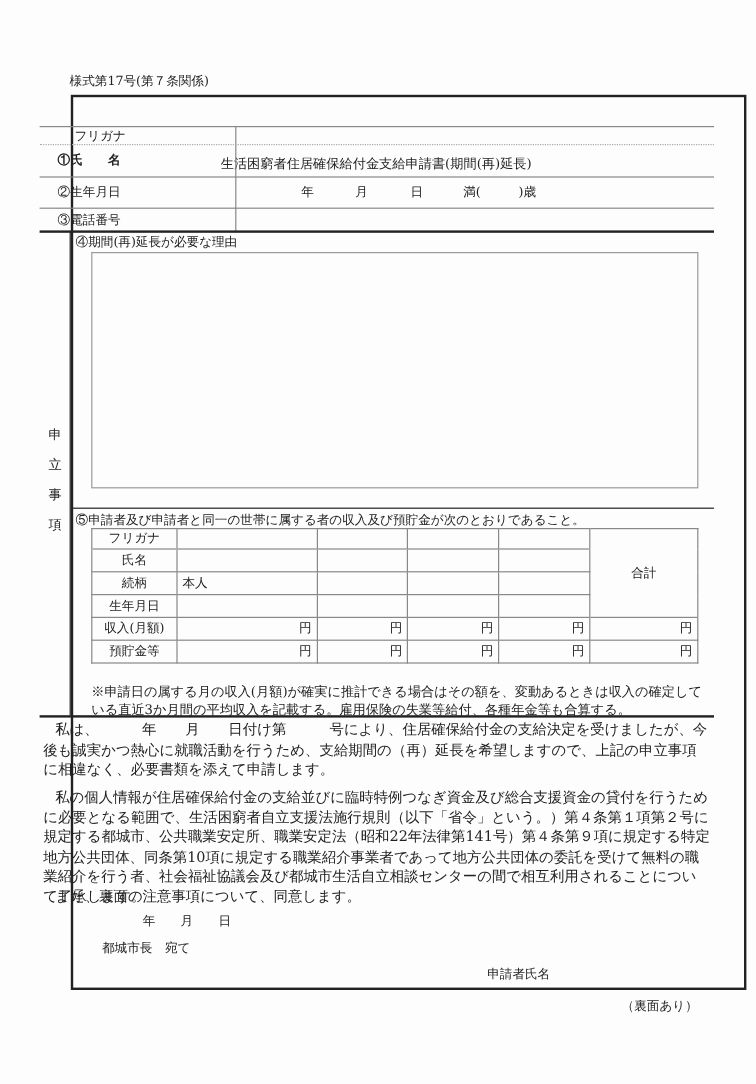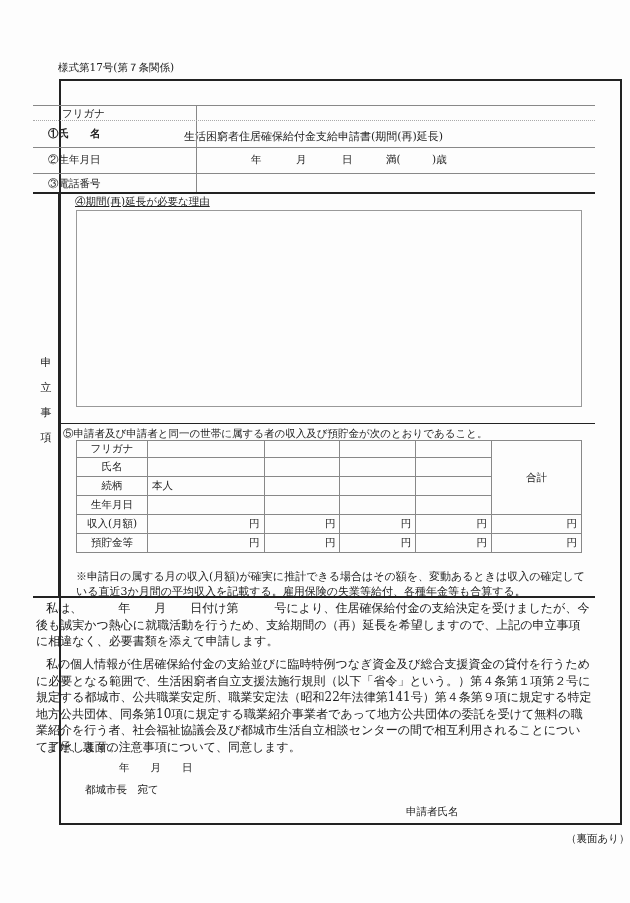--- a/index.html
+++ b/index.html
@@ -54,21 +54,21 @@
 <div class="txt" style="left:48px;top:177px;">③電話番号</div>
 <div class="abs" style="left:198px;top:174px;width:395px;height:18px;"></div>
 <div class="hline dark" style="left:33px;width:562px;top:192px;"></div>
 
 <div class="vline" style="left:58px;top:193px;height:403px;border-left:1px solid #222;"></div>
 <div class="vert" style="top:355px;">申</div>
 <div class="vert" style="top:380px;">立</div>
 <div class="vert" style="top:405px;">事</div>
 <div class="vert" style="top:430px;">項</div>
 
-<div class="txt" style="left:75px;top:195px;text-decoration:underline;">④期間(再)延長が必要な理由</div>
+<div class="txt" style="left:63px;top:195px;">④期間(再)延長が必要な理由</div>
 <div class="reason-box"></div>
 
 <div class="hline dark" style="left:59px;width:536px;top:423px;border-top-width:1.5px;"></div>
 <div class="txt" style="left:63px;top:427px;">⑤申請者及び申請者と同一の世帯に属する者の収入及び預貯金が次のとおりであること。</div>
 
 <table class="income">
   <tbody>
       <tr class="furi">
     <td class="lab">フリガナ</td>
     <td></td>
@@ -122,13 +122,13 @@
 <div class="hline dark" style="left:33px;width:562px;top:596px;"></div>
 
 <div class="para" style="top:600px;">私は、　　　年　　月　　日付け第　　　号により、住居確保給付金の支給決定を受けましたが、今後も誠実かつ熱心に就職活動を行うため、支給期間の（再）延長を希望しますので、上記の申立事項に相違なく、必要書類を添えて申請します。</div>
 <div class="para" style="top:656px;">私の個人情報が住居確保給付金の支給並びに臨時特例つなぎ資金及び総合支援資金の貸付を行うために必要となる範囲で、生活困窮者自立支援法施行規則（以下「省令」という。）第４条第１項第２号に規定する都城市、公共職業安定所、職業安定法（昭和22年法律第141号）第４条第９項に規定する特定地方公共団体、同条第10項に規定する職業紹介事業者であって地方公共団体の委託を受けて無料の職業紹介を行う者、社会福祉協議会及び都城市生活自立相談センターの間で相互利用されることについて了承します。</div>
 <div class="para" style="top:739px;">また、裏面の注意事項について、同意します。</div>
 <div class="txt" style="left:119px;top:761px;">年　　月　　日</div>
 <div class="txt" style="left:85px;top:783px;">都城市長　宛て</div>
 <div class="txt" style="left:406px;top:805px;">申請者氏名</div>
 <div class="abs" style="left:470px;top:803px;width:120px;height:18px;"></div>
 
-<div class="txt" style="left:518px;top:832px;margin-left:48px;">（裏面あり）</div>
+<div class="txt" style="left:518px;top:832px;">（裏面あり）</div>
 
 </body></html>

